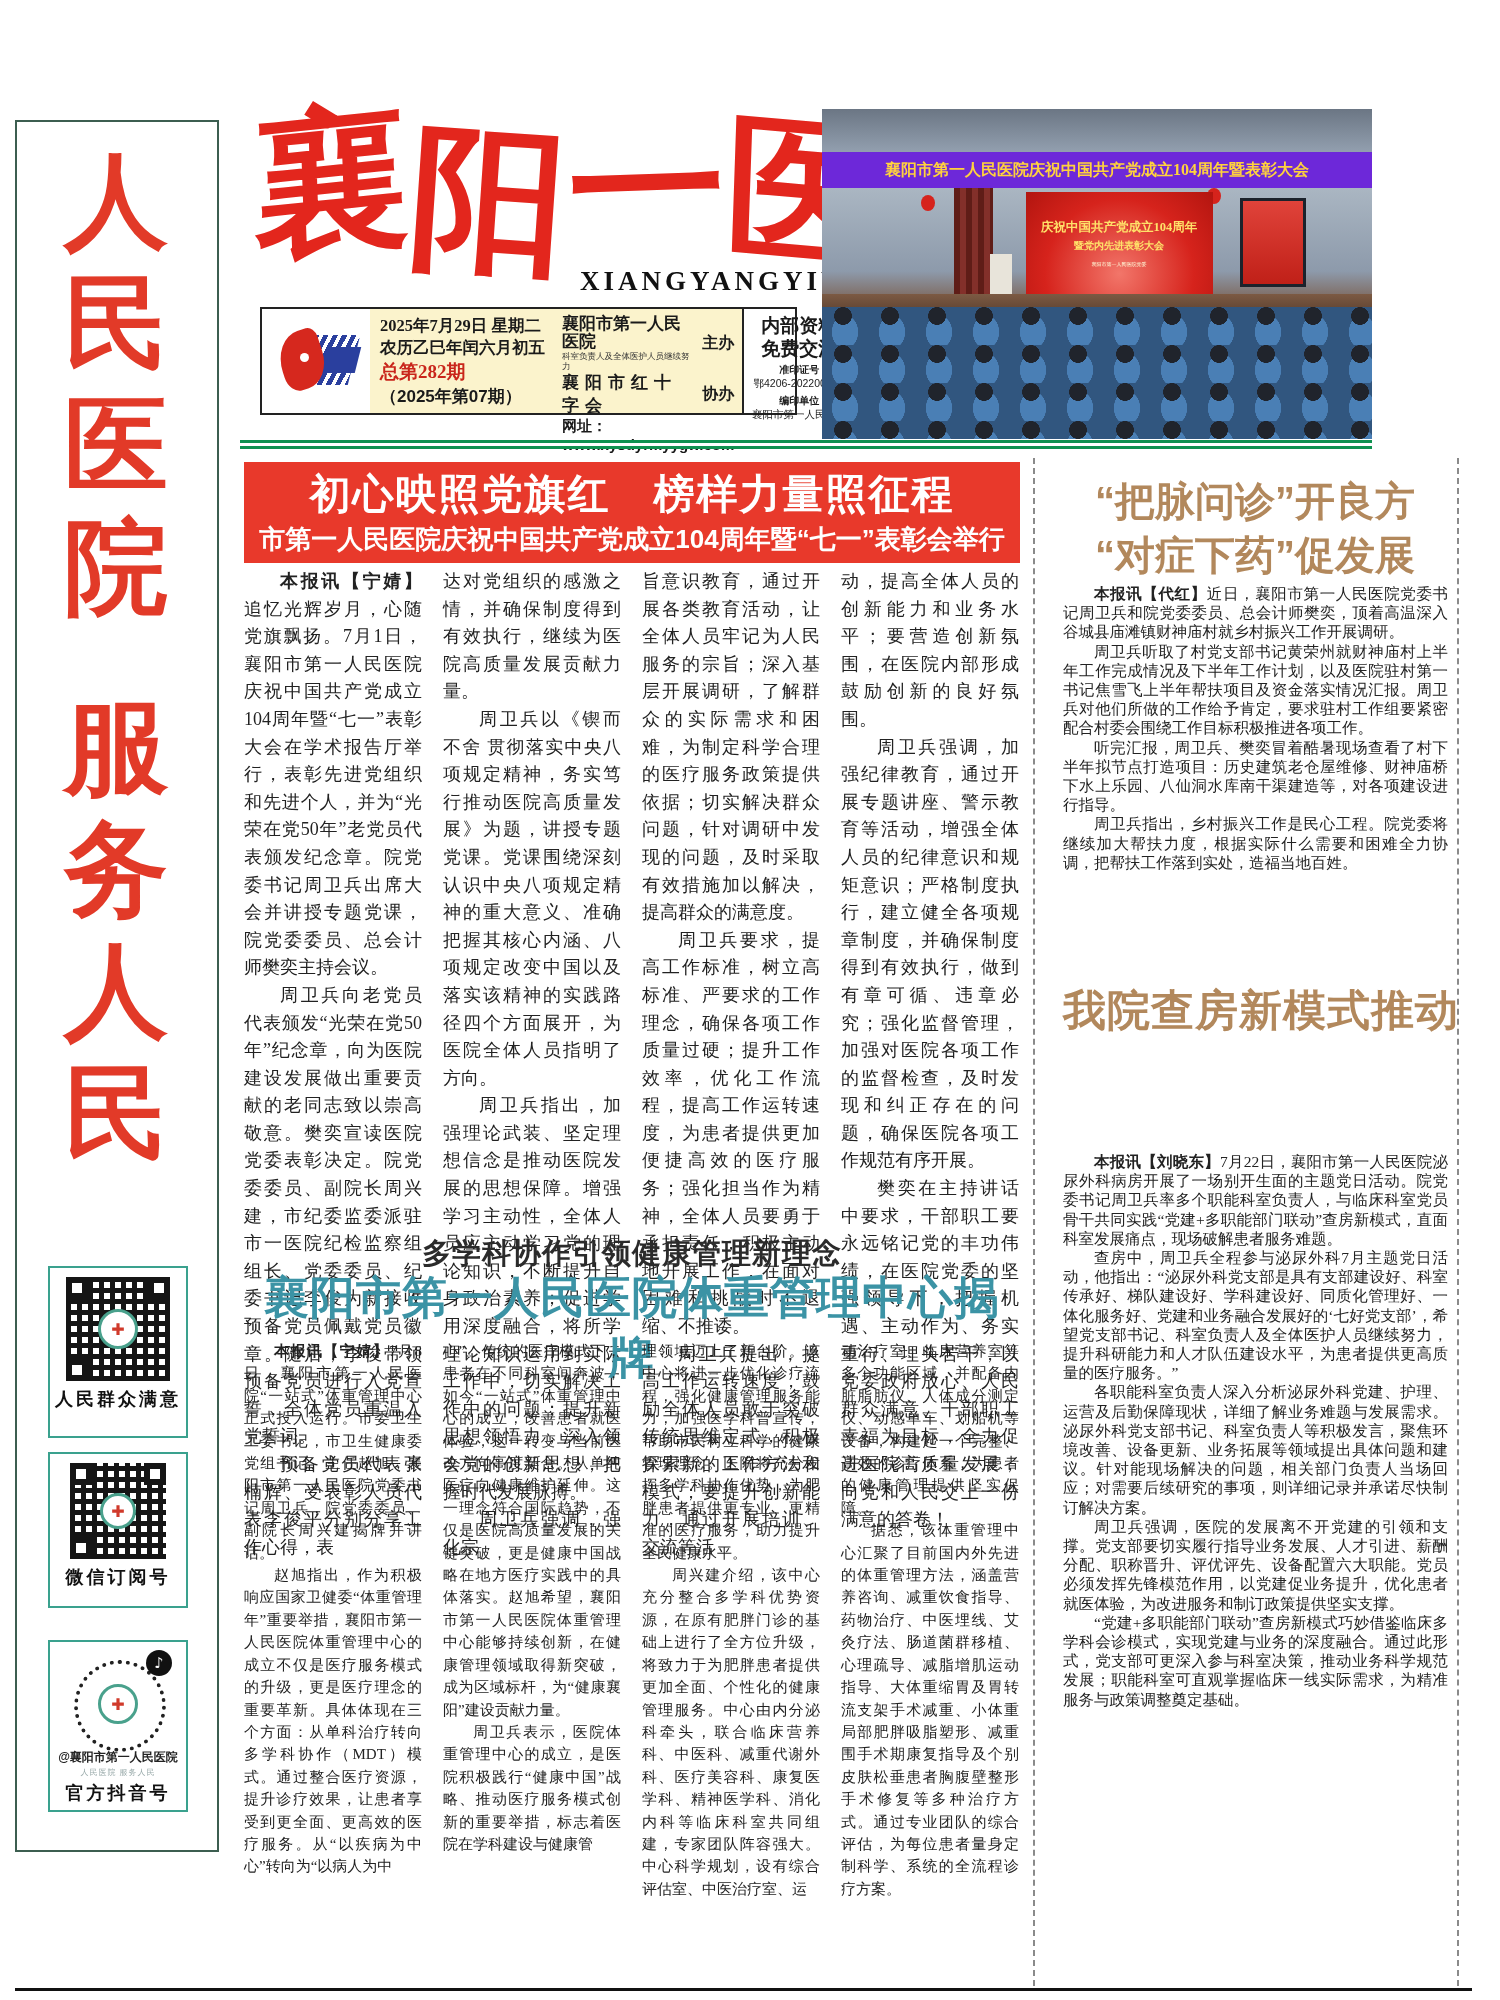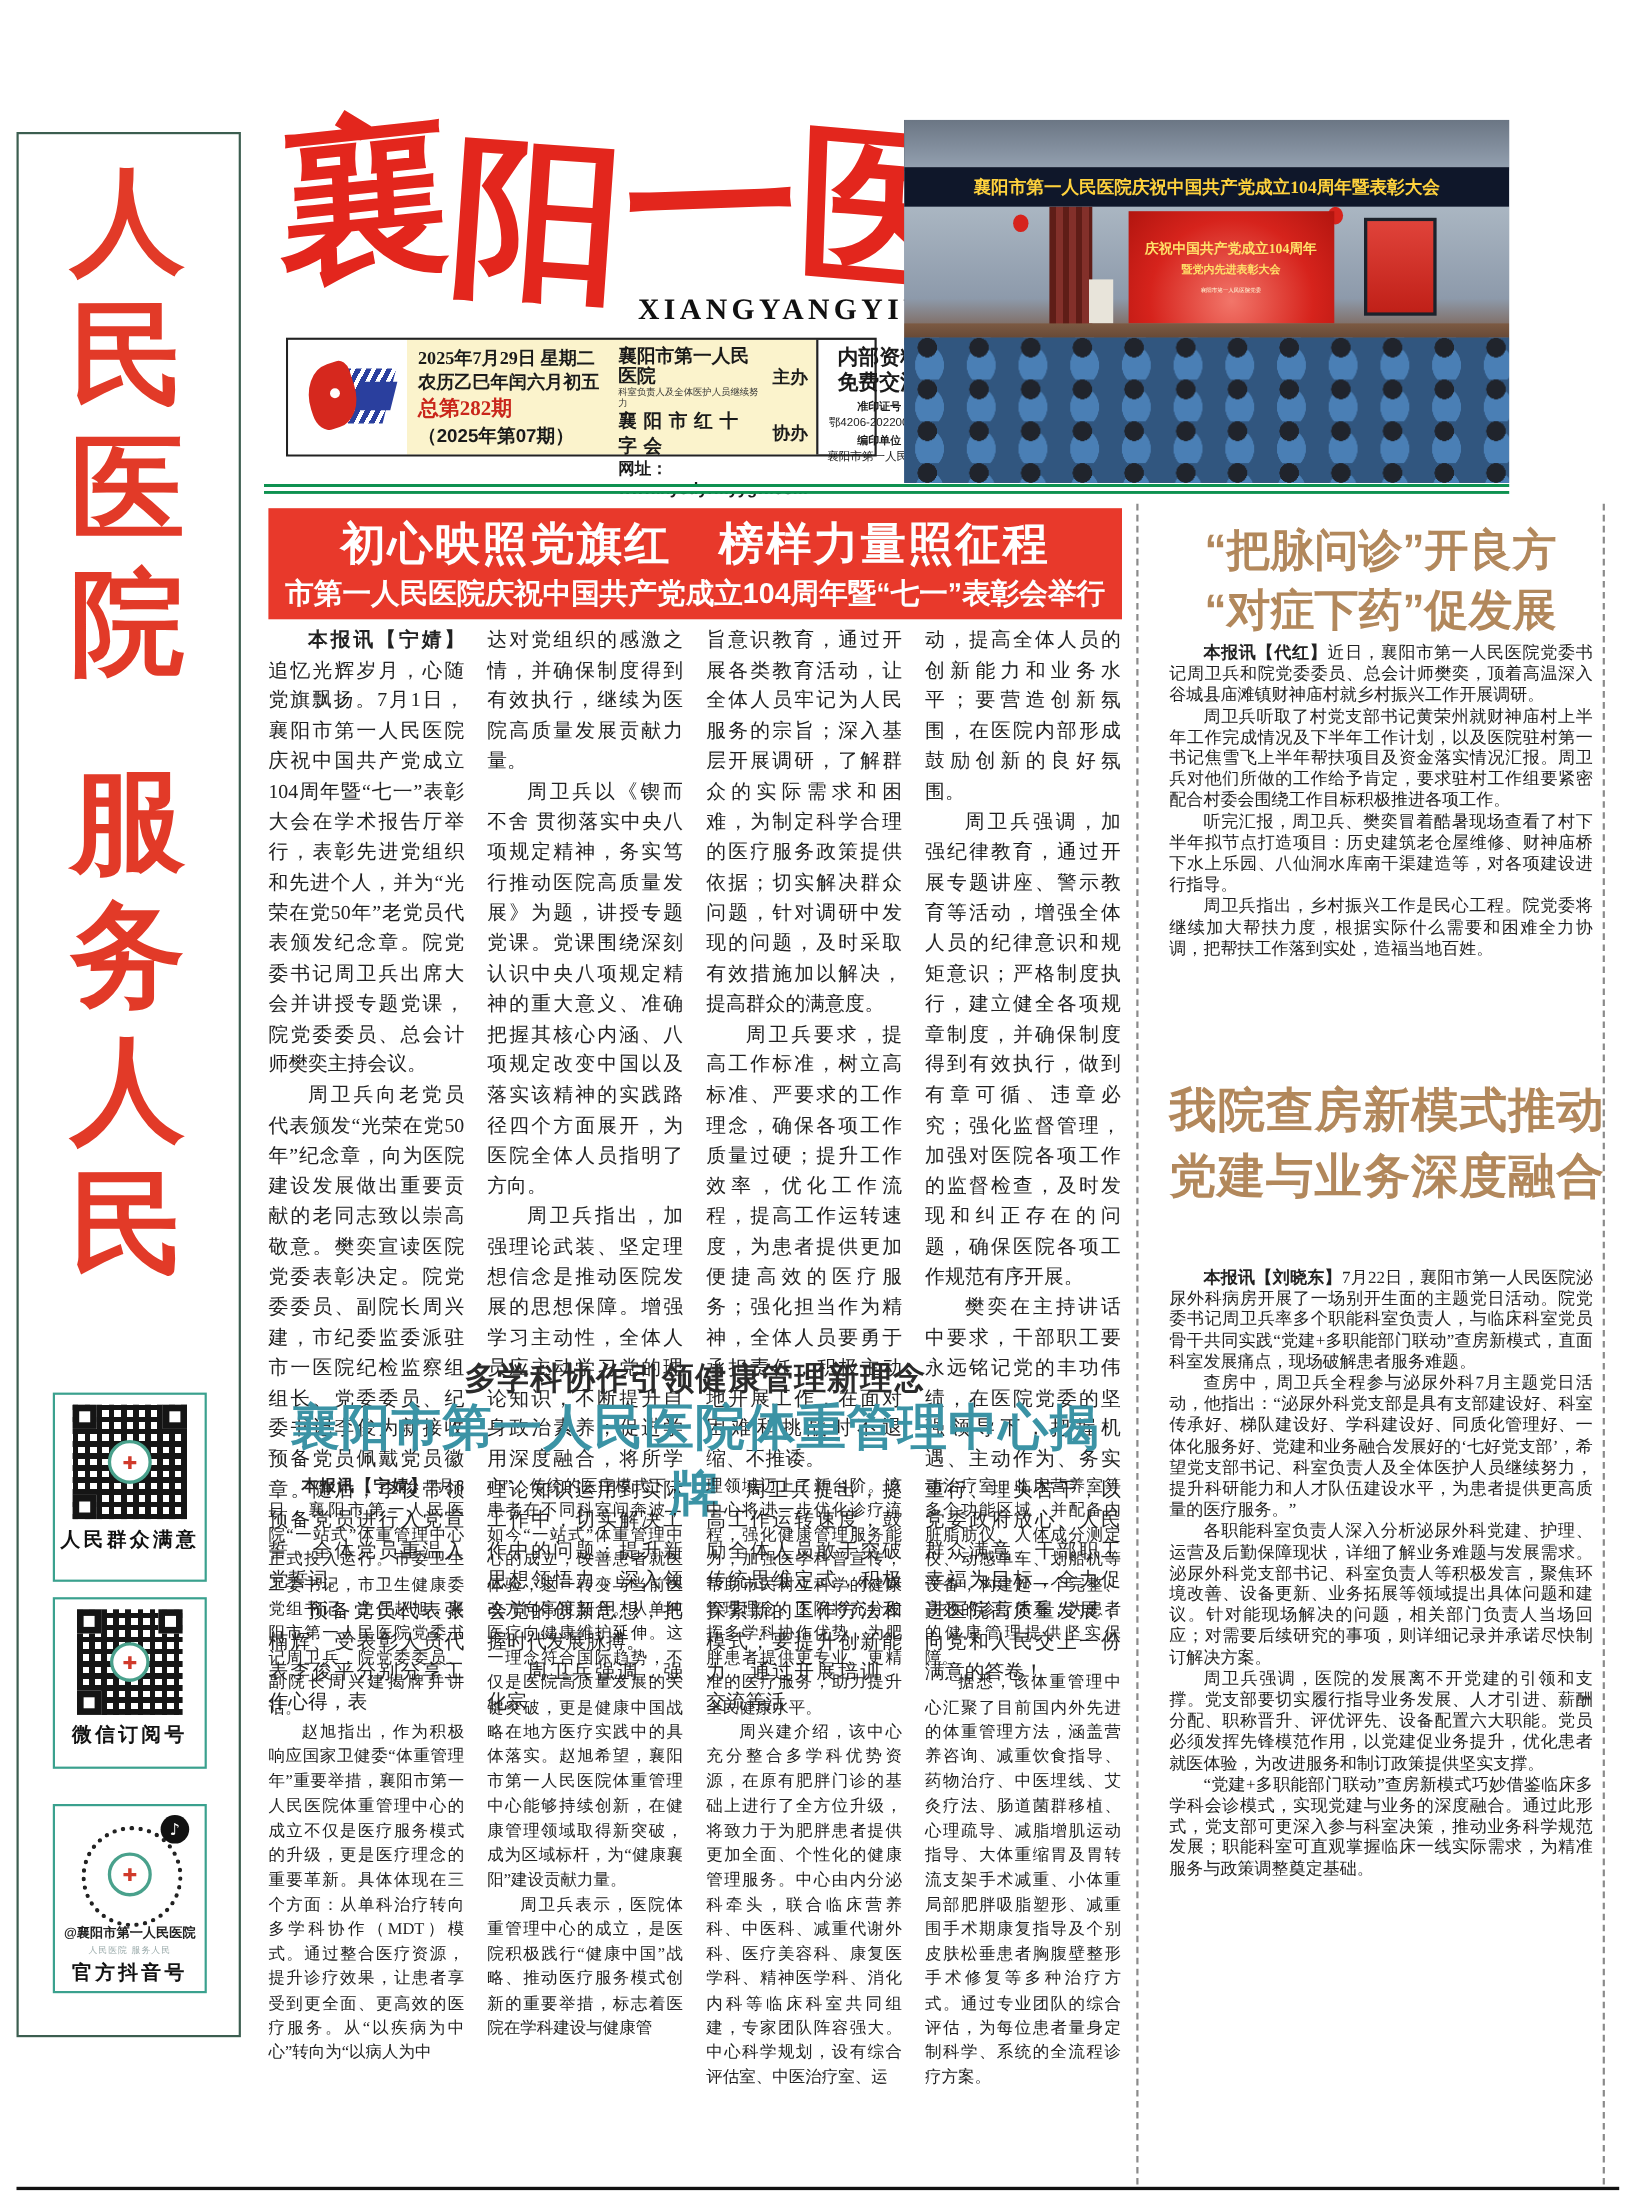--- a/index.html
+++ b/index.html
@@ -66,21 +66,21 @@
   .org-web{font-size:15px;font-weight:bold;font-family:"Liberation Sans",sans-serif;}
   .internal-cell{width:112px;flex:none;border-left:2px solid #222;text-align:center;padding-top:5px;box-sizing:border-box;}
   .int-big{font-size:19px;font-weight:900;line-height:23px;font-family:"Liberation Sans",sans-serif;}
   .int-lab{font-size:10px;font-weight:bold;margin-top:3px;font-family:"Liberation Sans",sans-serif;}
   .int-val{font-size:10.5px;font-family:"Liberation Sans",sans-serif;}
 
   
   .photo{left:822px;top:109px;width:550px;height:330px;overflow:hidden;background:#8d9aab;}
   .ph-ceiling{position:absolute;left:0;top:0;width:100%;height:14%;
       background:linear-gradient(#6b7684,#95a2b2),repeating-linear-gradient(90deg,#3c434e 0 14px,transparent 14px 90px);}
-  .ph-banner{position:absolute;left:0;top:13%;width:100%;height:11%;background:#0f172a;
+  .ph-banner{position:absolute;left:0;top:13%;width:100%;height:11%;background:#6d28d9;
       display:flex;align-items:center;justify-content:center;}
   .ph-banner span{color:#ffd23d;font-size:16px;font-weight:bold;white-space:nowrap;}
   .ph-wall{position:absolute;left:0;top:24%;width:100%;height:36%;
       background:linear-gradient(#aab6c2,#8d9aab 70%,#7a5b48);}
   .ph-curtain{position:absolute;left:24%;top:24%;width:7%;height:33%;background:
       repeating-linear-gradient(90deg,#5f1d17 0 6px,#83302a 6px 12px);}
   .ph-screen{position:absolute;left:37%;top:25%;width:34%;height:31%;
       background:radial-gradient(circle at 50% 80%,#f2766a,#d6231c 60%,#b2150f);
       display:flex;flex-direction:column;align-items:center;justify-content:center;gap:3px;padding:2px;box-sizing:border-box;}
   .ph-screen .s1{color:#ffe169;font-size:12.5px;font-weight:bold;white-space:nowrap;}
@@ -313,21 +313,20 @@
 </div>
 <div class="abs rbody r1-body">
     <p><b class="lead">本报讯【代红】</b>近日，襄阳市第一人民医院党委书记周卫兵和院党委委员、总会计师樊奕，顶着高温深入谷城县庙滩镇财神庙村就乡村振兴工作开展调研。</p>
     <p>周卫兵听取了村党支部书记黄荣州就财神庙村上半年工作完成情况及下半年工作计划，以及医院驻村第一书记焦雪飞上半年帮扶项目及资金落实情况汇报。周卫兵对他们所做的工作给予肯定，要求驻村工作组要紧密配合村委会围绕工作目标积极推进各项工作。</p>
     <p>听完汇报，周卫兵、樊奕冒着酷暑现场查看了村下半年拟节点打造项目：历史建筑老仓屋维修、财神庙桥下水上乐园、八仙洞水库南干渠建造等，对各项建设进行指导。</p>
     <p>周卫兵指出，乡村振兴工作是民心工程。院党委将继续加大帮扶力度，根据实际什么需要和困难全力协调，把帮扶工作落到实处，造福当地百姓。</p>
   </div>
 
 <div class="abs r2-head">
   <div>我院查房新模式推动</div>
-  <div>党建与业务深度融合</div>
 </div>
 <div class="abs rbody r2-body">
     <p><b class="lead">本报讯【刘晓东】</b>7月22日，襄阳市第一人民医院泌尿外科病房开展了一场别开生面的主题党日活动。院党委书记周卫兵率多个职能科室负责人，与临床科室党员骨干共同实践“党建+多职能部门联动”查房新模式，直面科室发展痛点，现场破解患者服务难题。</p>
     <p>查房中，周卫兵全程参与泌尿外科7月主题党日活动，他指出：“泌尿外科党支部是具有支部建设好、科室传承好、梯队建设好、学科建设好、同质化管理好、一体化服务好、党建和业务融合发展好的‘七好党支部’，希望党支部书记、科室负责人及全体医护人员继续努力，提升科研能力和人才队伍建设水平，为患者提供更高质量的医疗服务。”</p>
     <p>各职能科室负责人深入分析泌尿外科党建、护理、运营及后勤保障现状，详细了解业务难题与发展需求。泌尿外科党支部书记、科室负责人等积极发言，聚焦环境改善、设备更新、业务拓展等领域提出具体问题和建议。针对能现场解决的问题，相关部门负责人当场回应；对需要后续研究的事项，则详细记录并承诺尽快制订解决方案。</p>
     <p>周卫兵强调，医院的发展离不开党建的引领和支撑。党支部要切实履行指导业务发展、人才引进、薪酬分配、职称晋升、评优评先、设备配置六大职能。党员必须发挥先锋模范作用，以党建促业务提升，优化患者就医体验，为改进服务和制订政策提供坚实支撑。</p>
     <p>“党建+多职能部门联动”查房新模式巧妙借鉴临床多学科会诊模式，实现党建与业务的深度融合。通过此形式，党支部可更深入参与科室决策，推动业务科学规范发展；职能科室可直观掌握临床一线实际需求，为精准服务与政策调整奠定基础。</p>
   </div>
 
 </body></html>

